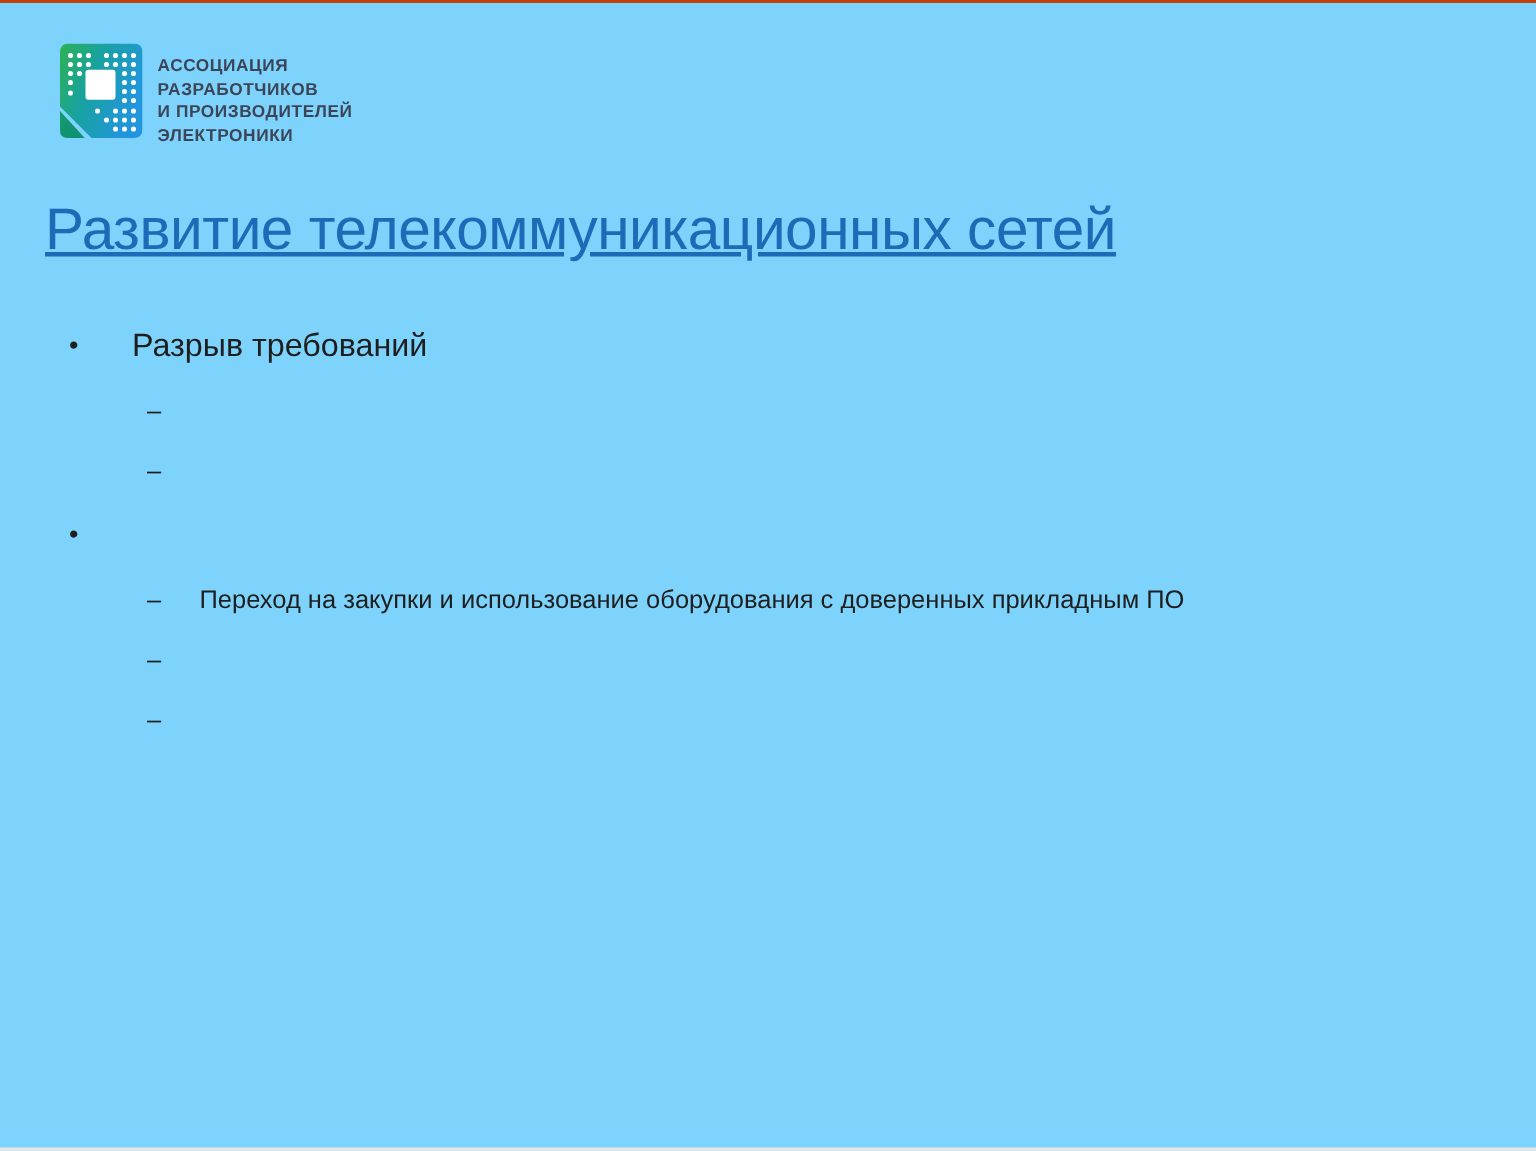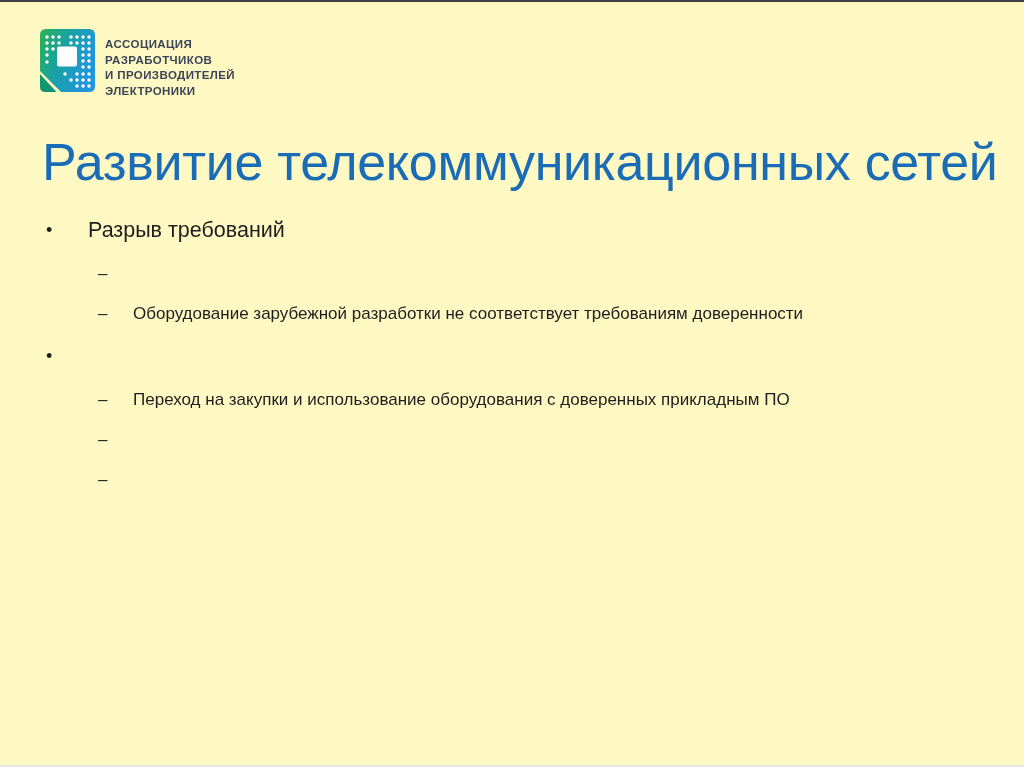--- a/index.html
+++ b/index.html
@@ -7,22 +7,22 @@
     margin: 0;
     padding: 0;
     background: #fbfbfb;
     font-family: "Liberation Sans", "DejaVu Sans", sans-serif;
   }
   .slide {
     position: relative;
     width: 1024px;
     height: 767px;
     margin: 0 auto;
-    background: #fef9c3;
-    border-top: 2px solid #404040;
+    background: #7dd3fc;
+    border-top: 2px solid #c2410c;
     border-bottom: 2px solid #e7e7e7;
     box-sizing: border-box;
     overflow: hidden;
   }
 
   
   .logo {
     position: absolute;
     left: 40px;
     top: 27px;
@@ -37,28 +37,29 @@
     font-weight: bold;
     line-height: 15.5px;
     letter-spacing: 0.4px;
     color: #3b4557;
     text-transform: uppercase;
   }
 
   
   .title {
     position: absolute;
-    left: 42px;
+    left: 30px;
     top: 130px;
     margin: 0;
-    font-size: 52px;
+    font-size: 39px;
     font-weight: 500;
     letter-spacing: -0.3px;
     color: #1a6cb6;
     white-space: nowrap;
+    text-decoration: underline;
   }
 
   
   .content {
     position: absolute;
     left: 0;
     right: 0;
     top: 209px;
     color: #1e1e1e;
   }
@@ -170,21 +171,20 @@
       <span class="marker">•</span>
       <span class="text">Разрыв требований</span>
     </div>
 
     <div class="l2">
       <span class="marker">–</span>
     </div>
 
     <div class="l2">
       <span class="marker">–</span>
-      <span class="text">Оборудование зарубежной разработки не соответствует требованиям доверенности</span>
     </div>
 
     <div class="l1">
       <span class="marker">•</span>
     </div>
 
     <div class="l2">
       <span class="marker">–</span>
       <span class="text">Переход на закупки и использование оборудования с доверенных прикладным ПО</span>
     </div>

